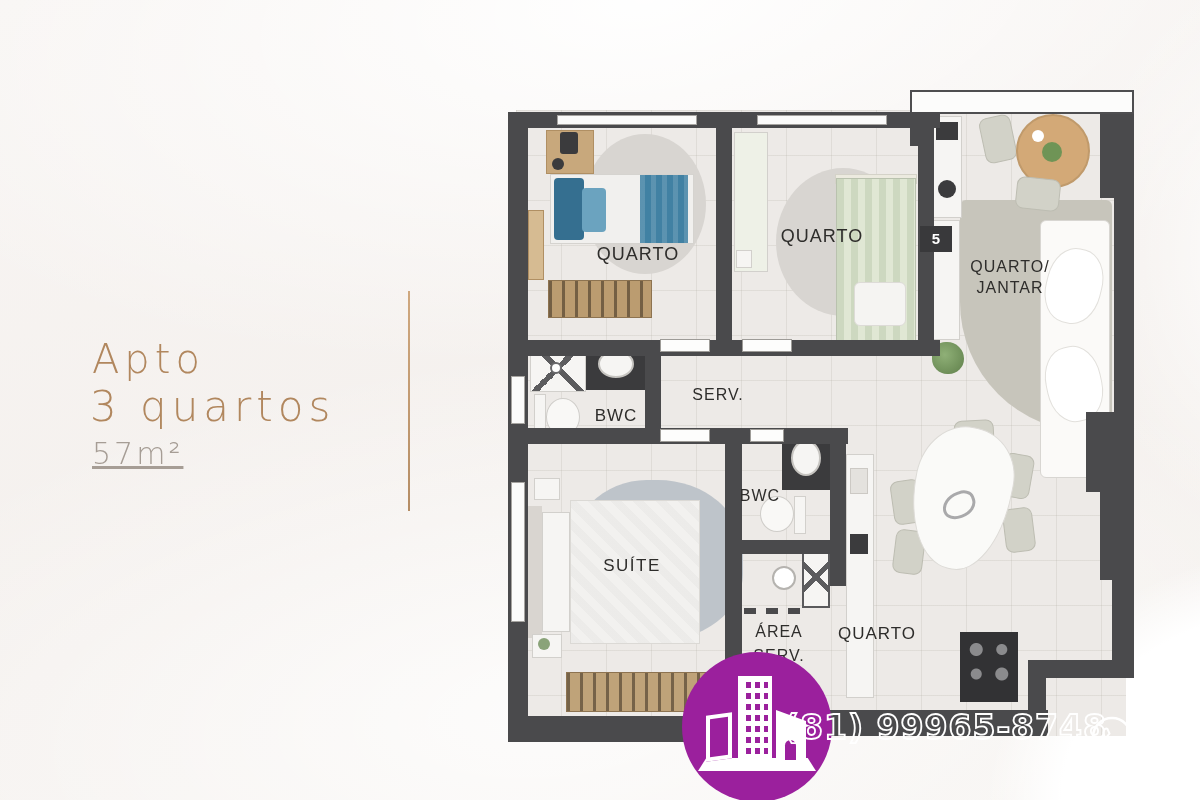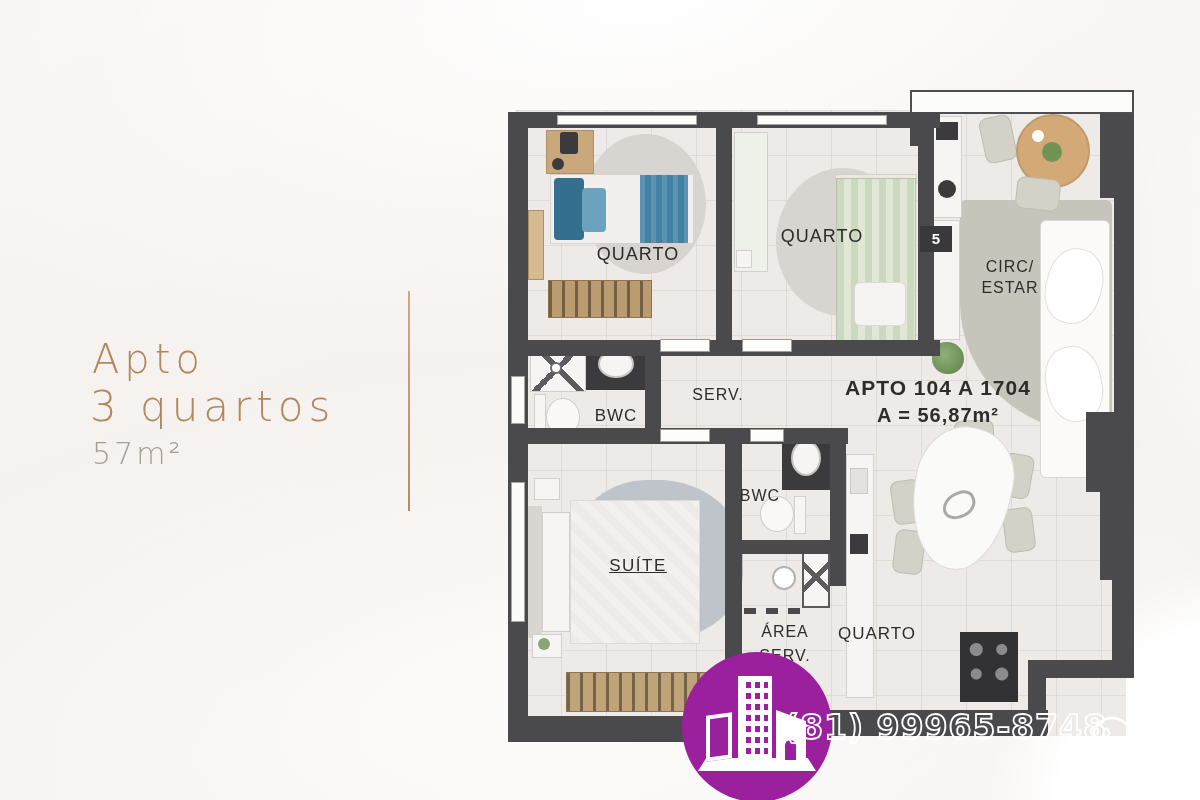--- a/index.html
+++ b/index.html
@@ -9,21 +9,21 @@
   
   .wave{pointer-events:none;}
   .wave-a{left:-180px;top:-360px;width:1650px;height:720px;background:radial-gradient(ellipse at center,rgba(255,255,255,.95),rgba(255,255,255,0) 70%);transform:rotate(-7deg);}
   .wave-b{left:-320px;top:330px;width:1750px;height:760px;background:radial-gradient(ellipse at center,rgba(255,255,255,.8),rgba(255,255,255,0) 68%);transform:rotate(-6deg);}
   .wave-c{left:980px;top:555px;width:560px;height:430px;background:radial-gradient(closest-side,#ffffff 72%,rgba(255,255,255,0));transform:rotate(-18deg);}
   .wave-d{left:1060px;top:-60px;width:420px;height:620px;background:radial-gradient(ellipse at center,rgba(255,255,255,.85),rgba(255,255,255,0) 65%);}
   
   .headline{color:#b1875e;font-family:"DejaVu Sans",sans-serif;font-weight:300;}
   .hl1{left:92px;top:336px;font-size:40px;letter-spacing:5px;}
   .hl2{left:90px;top:382px;font-size:42px;letter-spacing:5px;}
-  .hl3{left:92px;top:436px;font-size:30px;letter-spacing:3px;color:#a69d95;font-family:"DejaVu Sans",sans-serif;font-weight:300;}
+  .hl3{left:92px;top:436px;font-size:30px;letter-spacing:3px;color:#a69d95;font-family:"DejaVu Sans",sans-serif;font-weight:300;text-decoration:underline;}
   .divider{left:408px;top:291px;width:2px;height:220px;background:linear-gradient(#cfa87f,#b58d65);}
   
   .plan{left:508px;top:88px;width:630px;height:656px;}
   .floor{left:8px;top:22px;width:610px;height:626px;background:#edeae7;background-image:linear-gradient(rgba(175,170,163,.22) 1px,transparent 1px),linear-gradient(90deg,rgba(175,170,163,.22) 1px,transparent 1px);background-size:45px 45px;}
   .wall{background:#4a4a4c;}
   .win{background:#fbfbfa;border:1px solid #a6a4a0;box-sizing:border-box;}
   .door{background:#fdfdfc;border:1px solid #9d9b97;box-sizing:border-box;}
   .balc{background:#fcfcfb;border:2px solid #4e4e50;box-sizing:border-box;}
   .rug{background:#d8d5d1;border-radius:50%;}
   .wood{background:#c8a87c;border:1px solid #b08f63;box-sizing:border-box;}
@@ -162,35 +162,33 @@
     <div class="abs door" style="left:152px;top:251px;width:50px;height:13px;"></div>
     <div class="abs door" style="left:234px;top:251px;width:50px;height:13px;"></div>
     <div class="abs door" style="left:152px;top:341px;width:50px;height:13px;"></div>
     <div class="abs door" style="left:242px;top:341px;width:34px;height:13px;"></div>
 
     <div class="abs" style="left:412px;top:138px;width:32px;height:26px;background:#39393b;color:#fff;font-weight:700;font-size:15px;text-align:center;line-height:26px;">5</div>
 
     <div class="abs lbl" style="left:65px;top:156px;width:130px;font-size:18px;">QUARTO</div>
     <div class="abs lbl" style="left:249px;top:138px;width:130px;font-size:18px;">QUARTO</div>
     <div class="abs lbl" style="left:442px;top:168px;width:120px;font-size:16px;line-height:21px;">
-      <div>CIRC/</div>
-      <div>ESTAR</div>
+      <div>QUARTO/</div>
+      <div>JANTAR</div>
     </div>
     <div class="abs lbl" style="left:160px;top:298px;width:100px;font-size:16px;">SERV.</div>
     <div class="abs lbl" style="left:63px;top:318px;width:90px;">BWC</div>
-    <div class="abs lbl" style="left:70px;top:468px;width:120px;letter-spacing:1.5px;text-decoration:underline;">SUÍTE</div>
+    <div class="abs lbl" style="left:64px;top:468px;width:120px;letter-spacing:1.5px;">SUÍTE</div>
     <div class="abs lbl" style="left:212px;top:399px;width:80px;font-size:16px;">BWC</div>
-    <div class="abs lbl" style="left:227px;top:532px;width:100px;font-size:16px;line-height:24px;">
+    <div class="abs lbl" style="left:221px;top:532px;width:100px;font-size:16px;line-height:24px;">
       <div>ÁREA</div>
       <div>SERV.</div>
     </div>
     <div class="abs lbl" style="left:299px;top:536px;width:140px;">QUARTO</div>
 
-    <div class="abs lbl lbl-bold" style="left:310px;top:288px;width:240px;font-size:21px;">APTO 104 A 1704</div>
-    <div class="abs lbl lbl-bold" style="left:310px;top:316px;width:240px;font-size:20px;">A = 56,87m²</div>
   </div>
 
   <div class="abs logo-circle">
     <div class="abs" style="left:16px;top:106px;width:118px;height:13px;background:#fff;clip-path:polygon(7% 0,93% 0,100% 100%,0 100%);"></div>
     <div class="abs" style="left:24px;top:62px;width:26px;height:46px;border:4px solid #fff;background:#9b209d;transform:skewY(-8deg);box-sizing:border-box;"></div>
     <div class="abs" style="left:56px;top:24px;width:34px;height:84px;background:#fff;"></div>
     <div class="abs" style="left:60px;top:30px;width:26px;height:72px;background:repeating-linear-gradient(0deg,#9b209d 0 6px,#fff 6px 11px);"></div>
     <div class="abs" style="left:60px;top:30px;width:26px;height:72px;background:repeating-linear-gradient(90deg,#fff 0 4px,transparent 4px 9px);"></div>
     <div class="abs" style="left:94px;top:58px;width:30px;height:50px;background:#fff;clip-path:polygon(0 0,100% 22%,100% 100%,0 100%);"></div>
     <div class="abs" style="left:103px;top:88px;width:11px;height:20px;background:#9b209d;border-radius:6px 6px 0 0;"></div>

